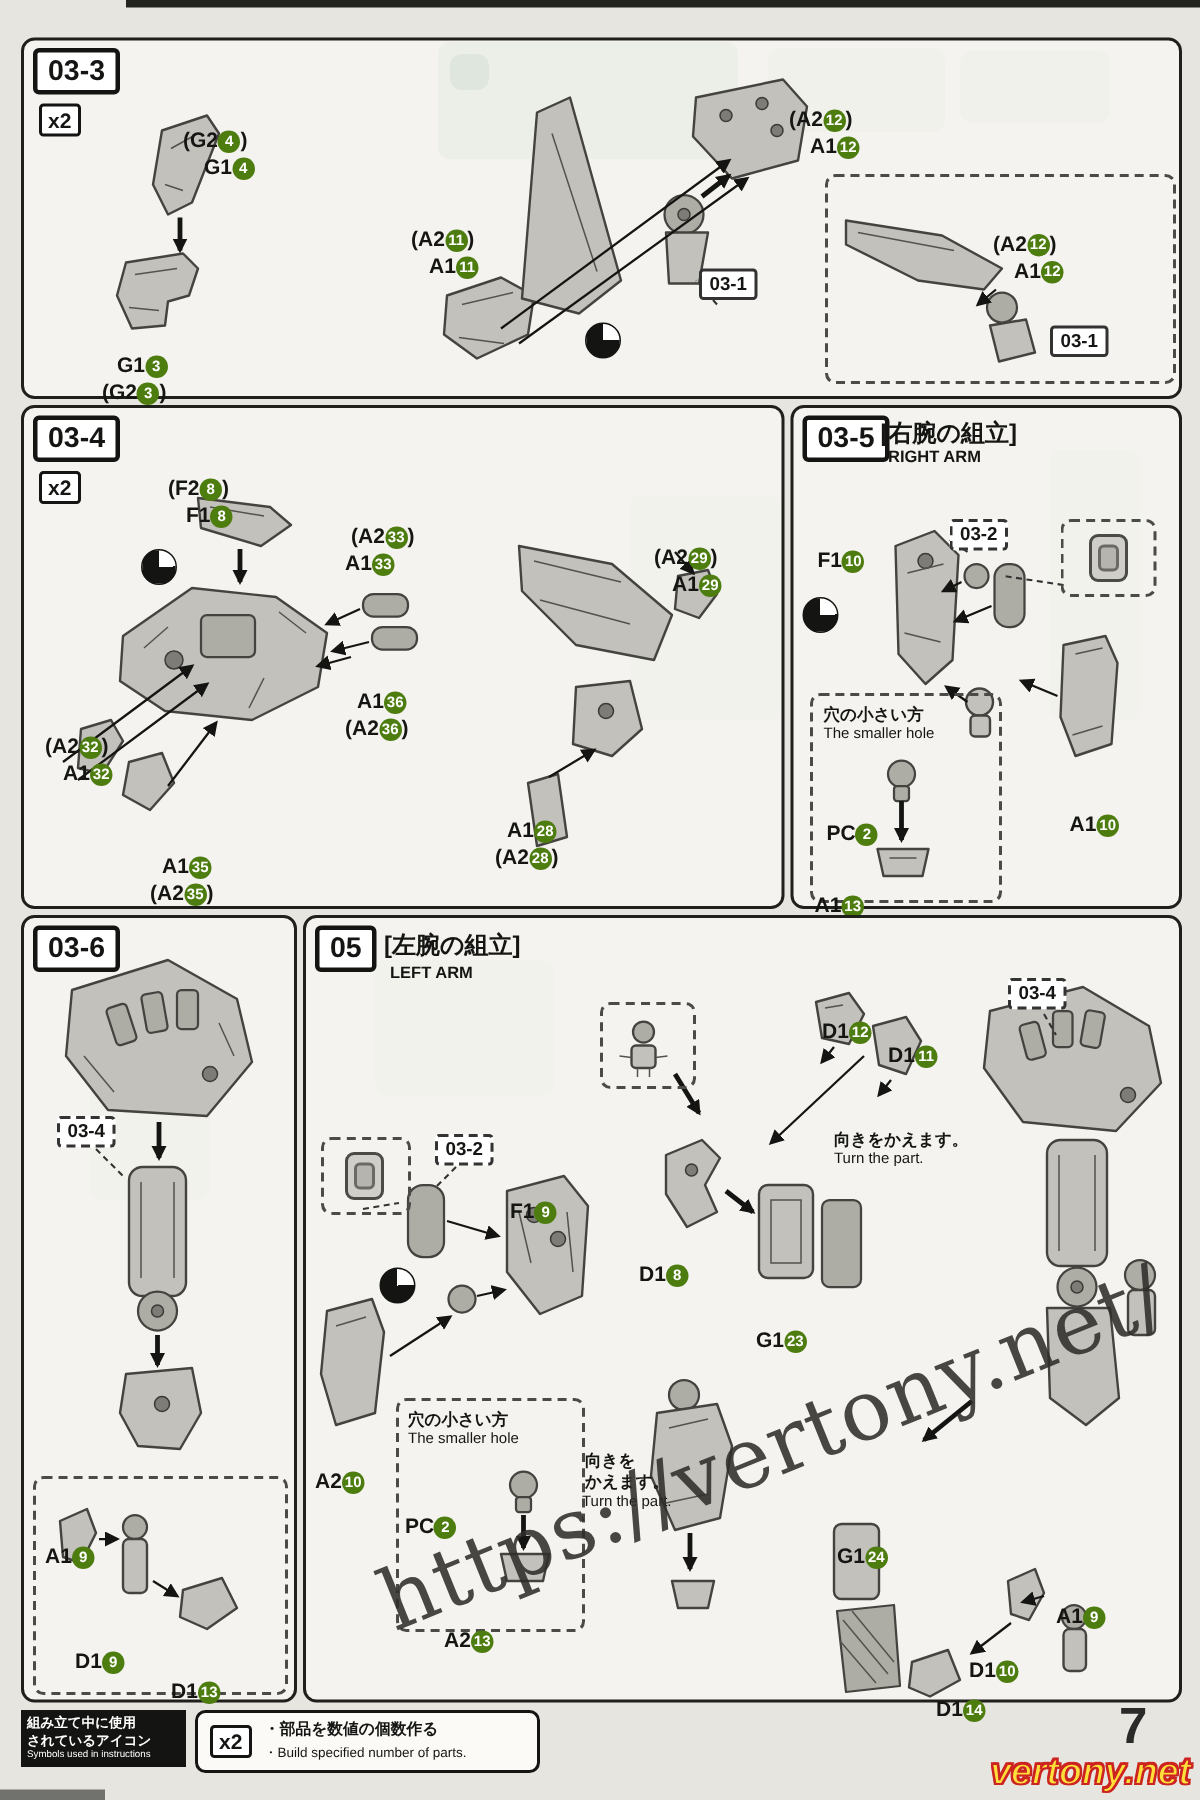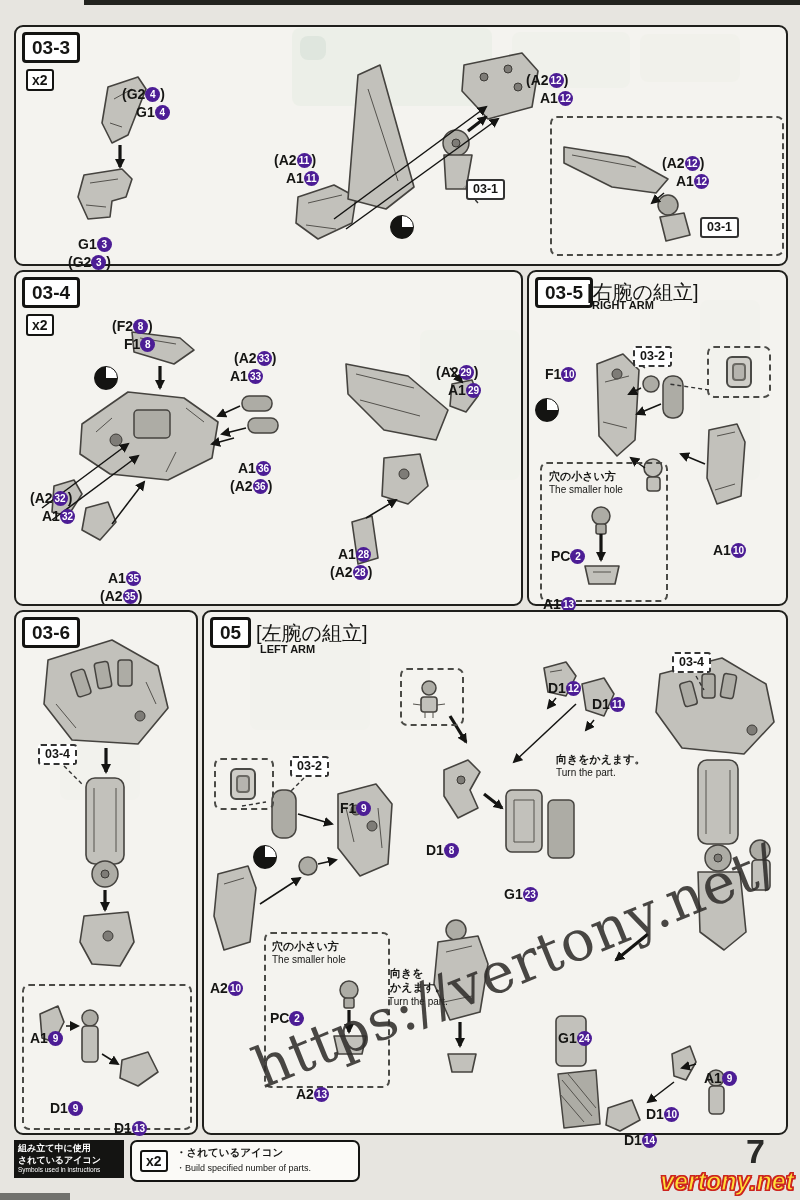--- a/index.html
+++ b/index.html
@@ -17,23 +17,23 @@
   .arr2{stroke:#141412;stroke-width:1.5;fill:none;}
   .dash{stroke:#333;stroke-width:1.4;fill:none;stroke-dasharray:4 3;}
   .step{position:absolute;border:3px solid #141412;background:#fff;font-weight:bold;font-size:19px;
         line-height:25px;padding:0 7px;border-radius:4px;white-space:nowrap;}
   .x2box{position:absolute;border:2.5px solid #141412;background:#fff;font-weight:bold;font-size:14px;
         line-height:18px;padding:0 4px;border-radius:3px;}
   .ref{position:absolute;border:2px solid #333;background:#fff;font-weight:bold;font-size:12.5px;
         line-height:17px;padding:0 5px;border-radius:3px;white-space:nowrap;}
   .ref.dashedb{border-style:dashed;}
   .plabel{position:absolute;font-weight:bold;font-size:14px;white-space:nowrap;}
-  .cnum{display:inline-block;min-width:15px;height:15px;background:#4c1d95;color:#fff;border-radius:9px;
+  .cnum{display:inline-block;min-width:15px;height:15px;background:#4d7c0f;color:#fff;border-radius:9px;
         font-size:10px;line-height:15px;text-align:center;vertical-align:1px;padding:0 2px;box-sizing:border-box;margin-top:31px;}
-  .title-jp{position:absolute;font-weight:normal;font-size:20px;white-space:nowrap;}
+  .title-jp{position:absolute;font-weight:bold;font-size:16px;white-space:nowrap;}
   .title-en{position:absolute;font-weight:bold;font-size:11px;white-space:nowrap;}
   .notebox{position:absolute;border:2px dashed #4a4a46;border-radius:7px;background:transparent;}
   .note-jp{position:absolute;font-size:11px;font-weight:bold;white-space:nowrap;}
   .note-en{position:absolute;font-size:10px;white-space:nowrap;}
   .later-icon{position:absolute;width:22px;height:22px;border-radius:50%;border:1.5px solid #141412;
         background:conic-gradient(#fff 0deg 88deg,#141412 88deg 360deg);}
   .sqicon{position:absolute;width:22px;height:28px;border:2px solid #4a4a46;border-radius:6px;background:#cfcec8;}
   .sqicon::before{content:"";position:absolute;left:4px;top:5px;right:4px;bottom:5px;border:2px solid #6b6a64;
         border-radius:4px;background:#b5b4ae;}
   .legend-black{position:absolute;background:#141412;color:#fff;padding:3px 4px;box-sizing:border-box;z-index:3;}
@@ -371,20 +371,20 @@
     <span class="plabel" style="left:420px;top:490px"><span>D1</span><span class="cnum">14</span></span>
   </div>
 
   <div class="legend-black" style="left:14px;top:1140px;width:110px;height:38px">
     <div class="lb-jp">組み立て中に使用</div>
     <div class="lb-jp">されているアイコン</div>
     <div class="lb-en">Symbols used in instructions</div>
   </div>
   <div class="legend-box" style="left:130px;top:1140px;width:226px;height:38px">
     <div class="x2box" style="left:8px;top:8px">x2</div>
-    <div class="lg-jp" style="left:44px;top:4px">・されているアイコン</div>
+    <div class="lg-jp" style="left:44px;top:4px">・部品を数値の個数作る</div>
     <div class="lg-en" style="left:44px;top:20px">・Build specified number of parts.</div>
   </div>
   <div class="pagenum" style="left:746px;top:1132px">7</div>
 
   <div class="wm-diag">https://vertony.net/</div>
   <div class="wm-corner">vertony.net</div>
 </div>
 
 </body></html>

